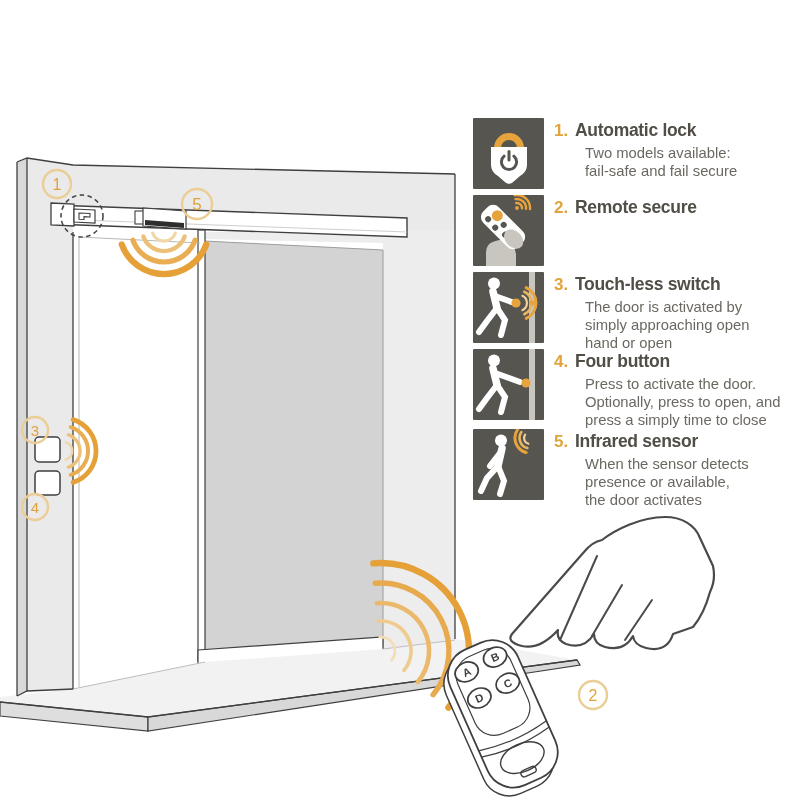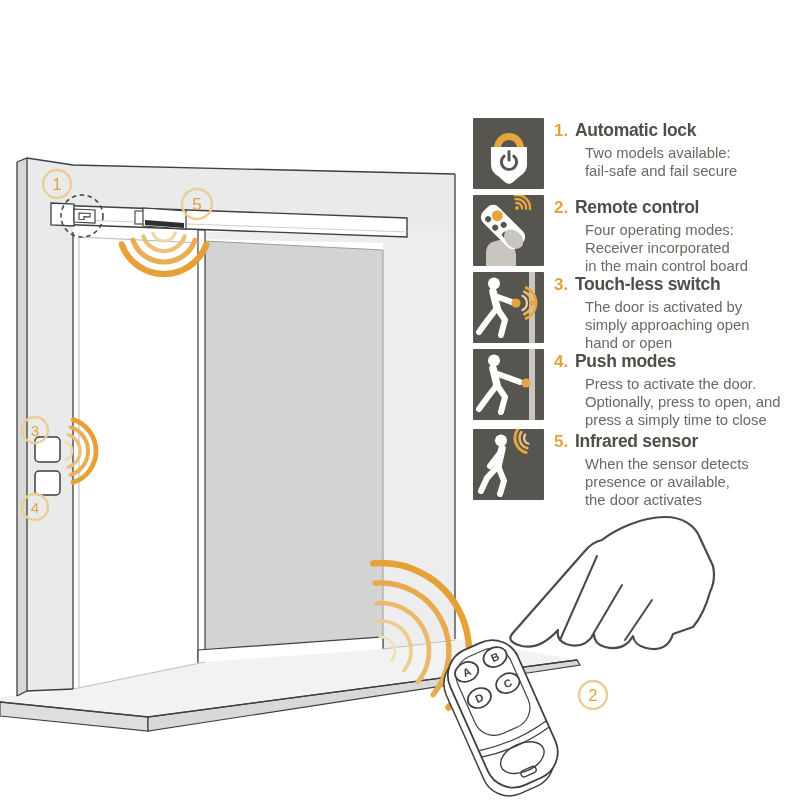--- a/index.html
+++ b/index.html
@@ -194,26 +194,21 @@
           <path d="M43.1,8.1 A5,5 0 0 1 49.0,13.4"></path>
           <path d="M42.4,4.1 A9,9 0 0 1 53.0,13.8"></path>
           <path d="M41.7,0.2 A13,13 0 0 1 57.0,14.1"></path>
         </g>
         <circle cx="44" cy="13" r="1.9" fill="#E7A33C"></circle>
       </svg>
     </div>
     <div class="ltext">
       <div class="lhead">
         <span class="lnum">2.</span>
-        <span class="ltitle">Remote control</span>
-      </div>
-      <div class="ldesc">
-        <div>Four operating modes:</div>
-        <div>Receiver incorporated</div>
-        <div>in the main control board</div>
+        <span class="ltitle">Remote secure</span>
       </div>
     </div>
   </div>
 
   <div class="legend-row" style="top:154px">
     <div class="tile">
       <svg width="71" height="71" viewBox="0 0 71 71">
         <rect x="56" y="0" width="6" height="71" fill="#C9C6C0"></rect>
         <circle cx="21" cy="11.5" r="6" fill="#ffffff"></circle>
         <g fill="none" stroke="#ffffff" stroke-linecap="round">
@@ -254,21 +249,21 @@
           <path d="M22,24 L47,33" stroke-width="6"></path>
           <path d="M24,36 L32,48 L28,63" stroke-width="6"></path>
           <path d="M24,36 L14,49 L6,60" stroke-width="6"></path>
         </g>
         <circle cx="53" cy="34" r="4.6" fill="#E7A33C"></circle>
       </svg>
     </div>
     <div class="ltext">
       <div class="lhead">
         <span class="lnum">4.</span>
-        <span class="ltitle">Push modes</span>
+        <span class="ltitle">Four button</span>
       </div>
       <div class="ldesc">
         <div>Press to activate the door.</div>
         <div>Optionally, press to open, and</div>
         <div>press a simply time to close</div>
       </div>
     </div>
   </div>
 
   <div class="legend-row" style="top:311px">

